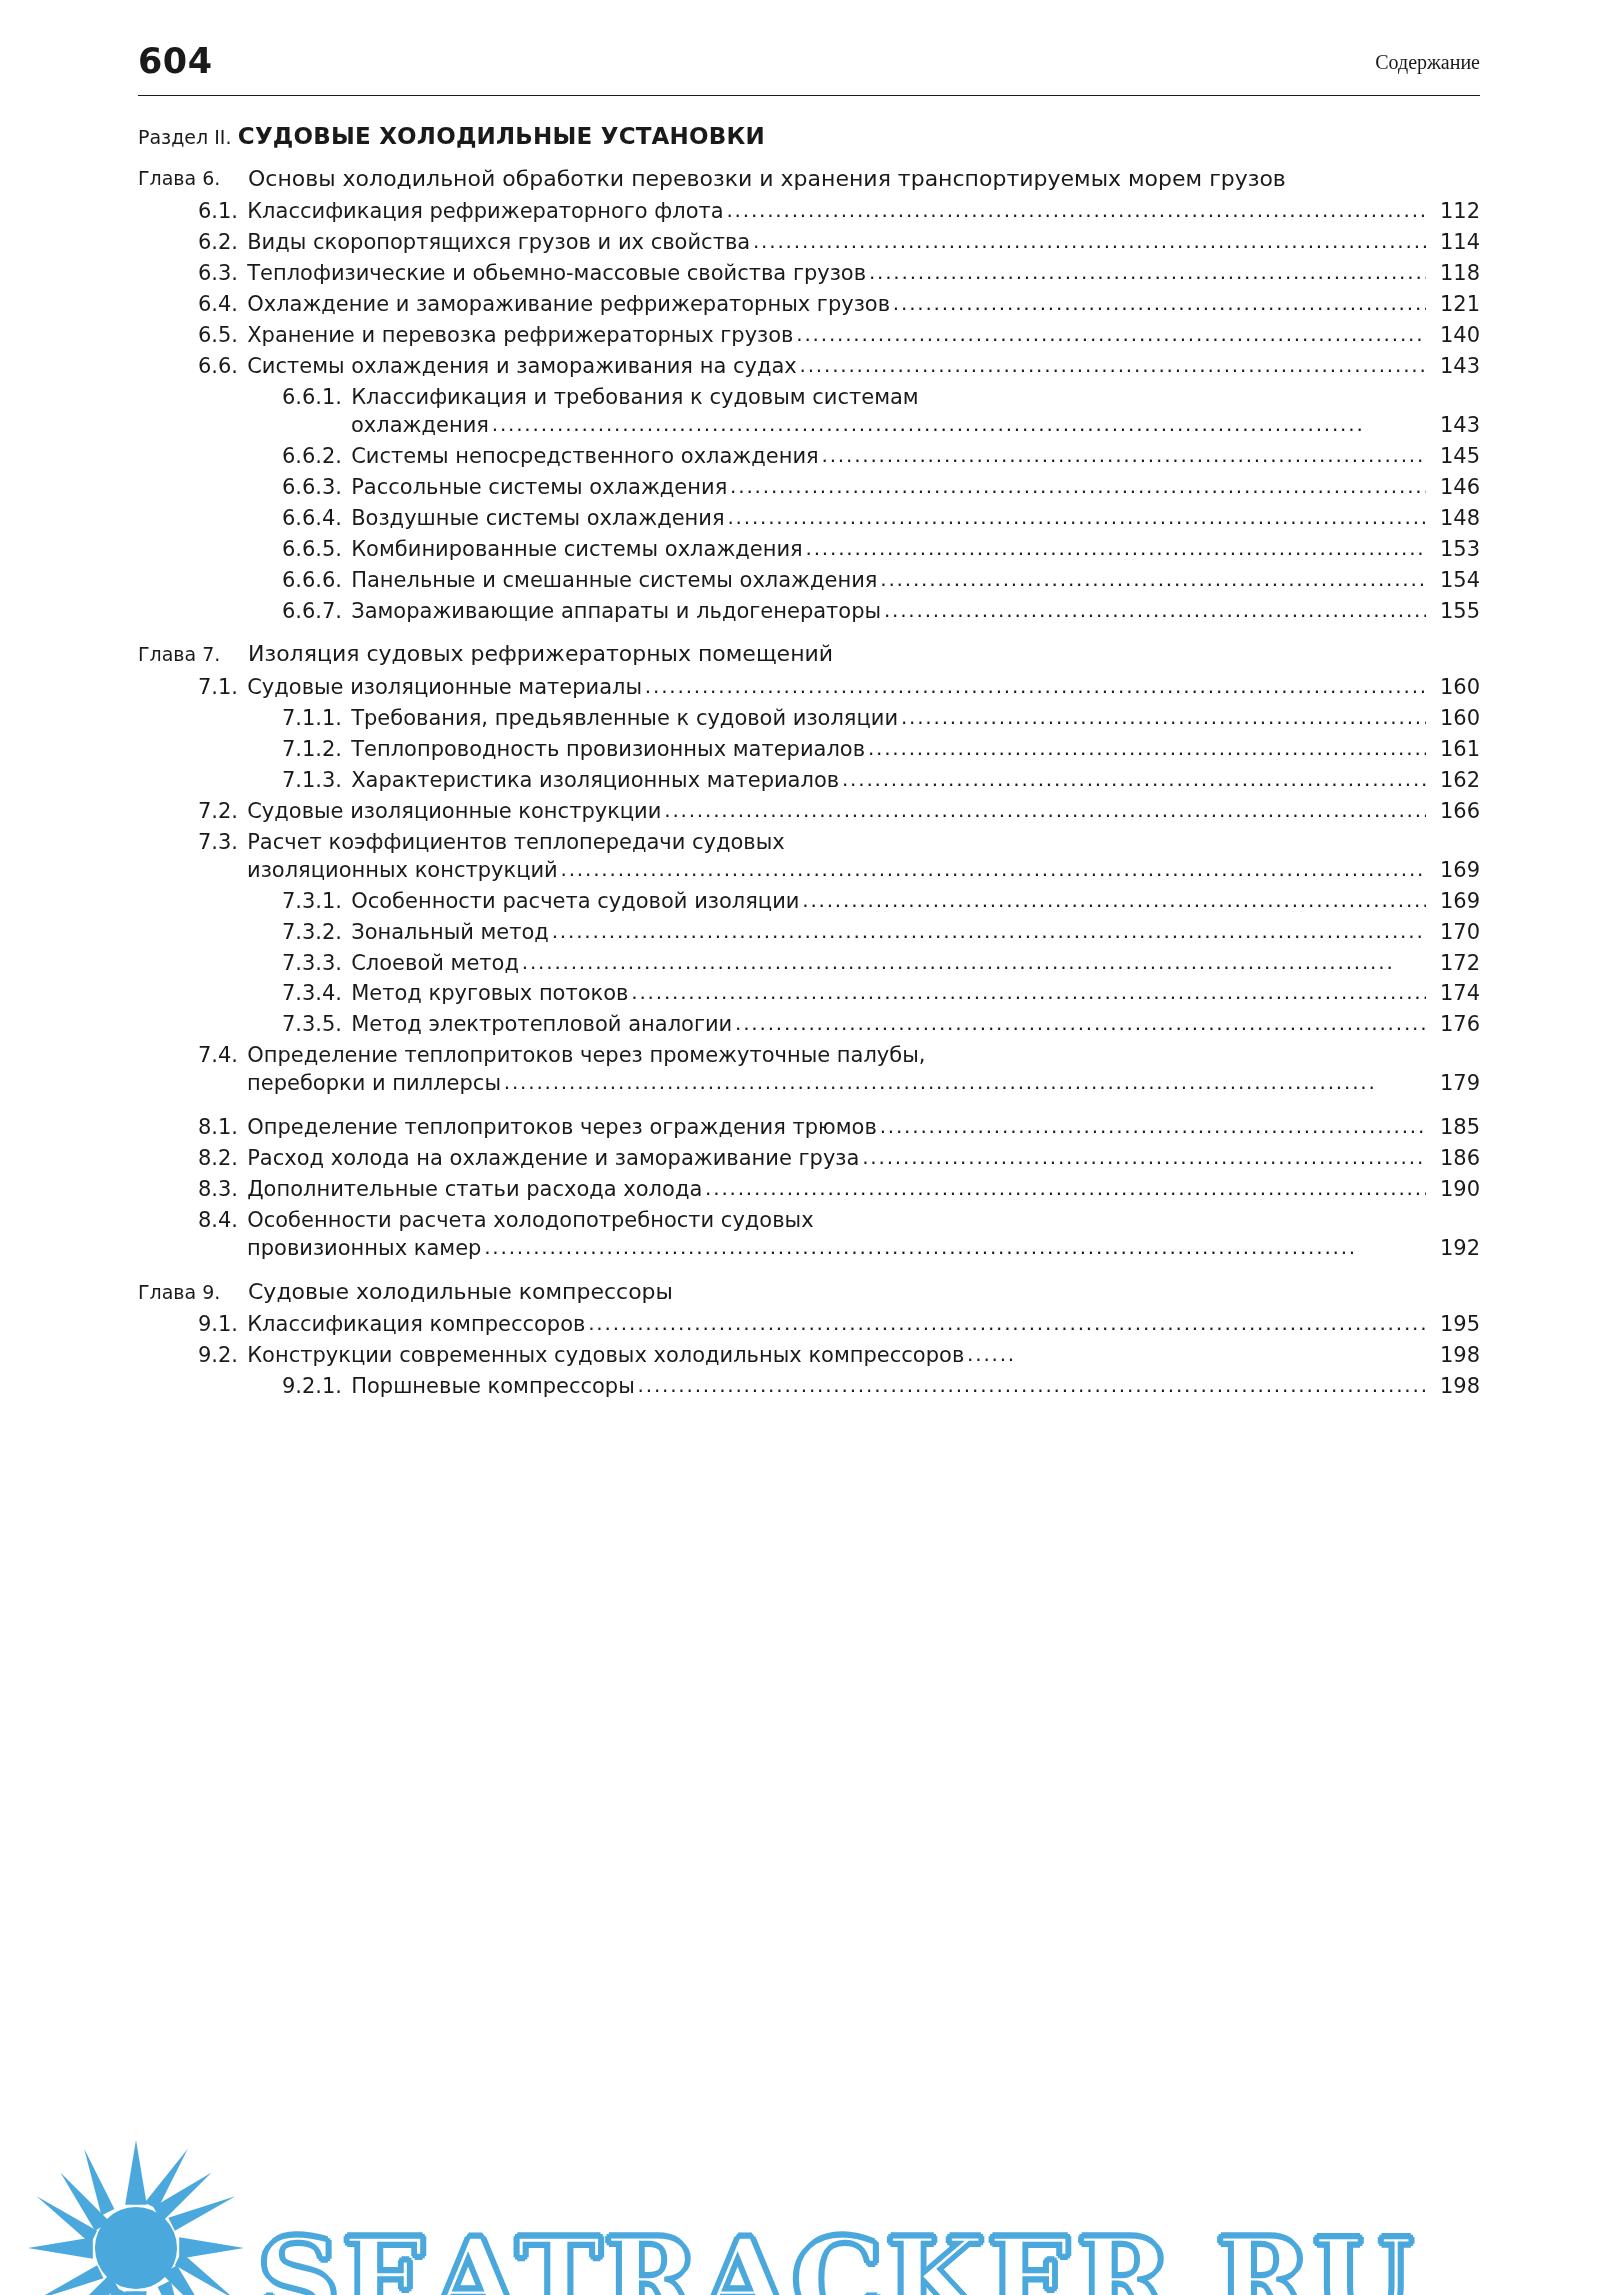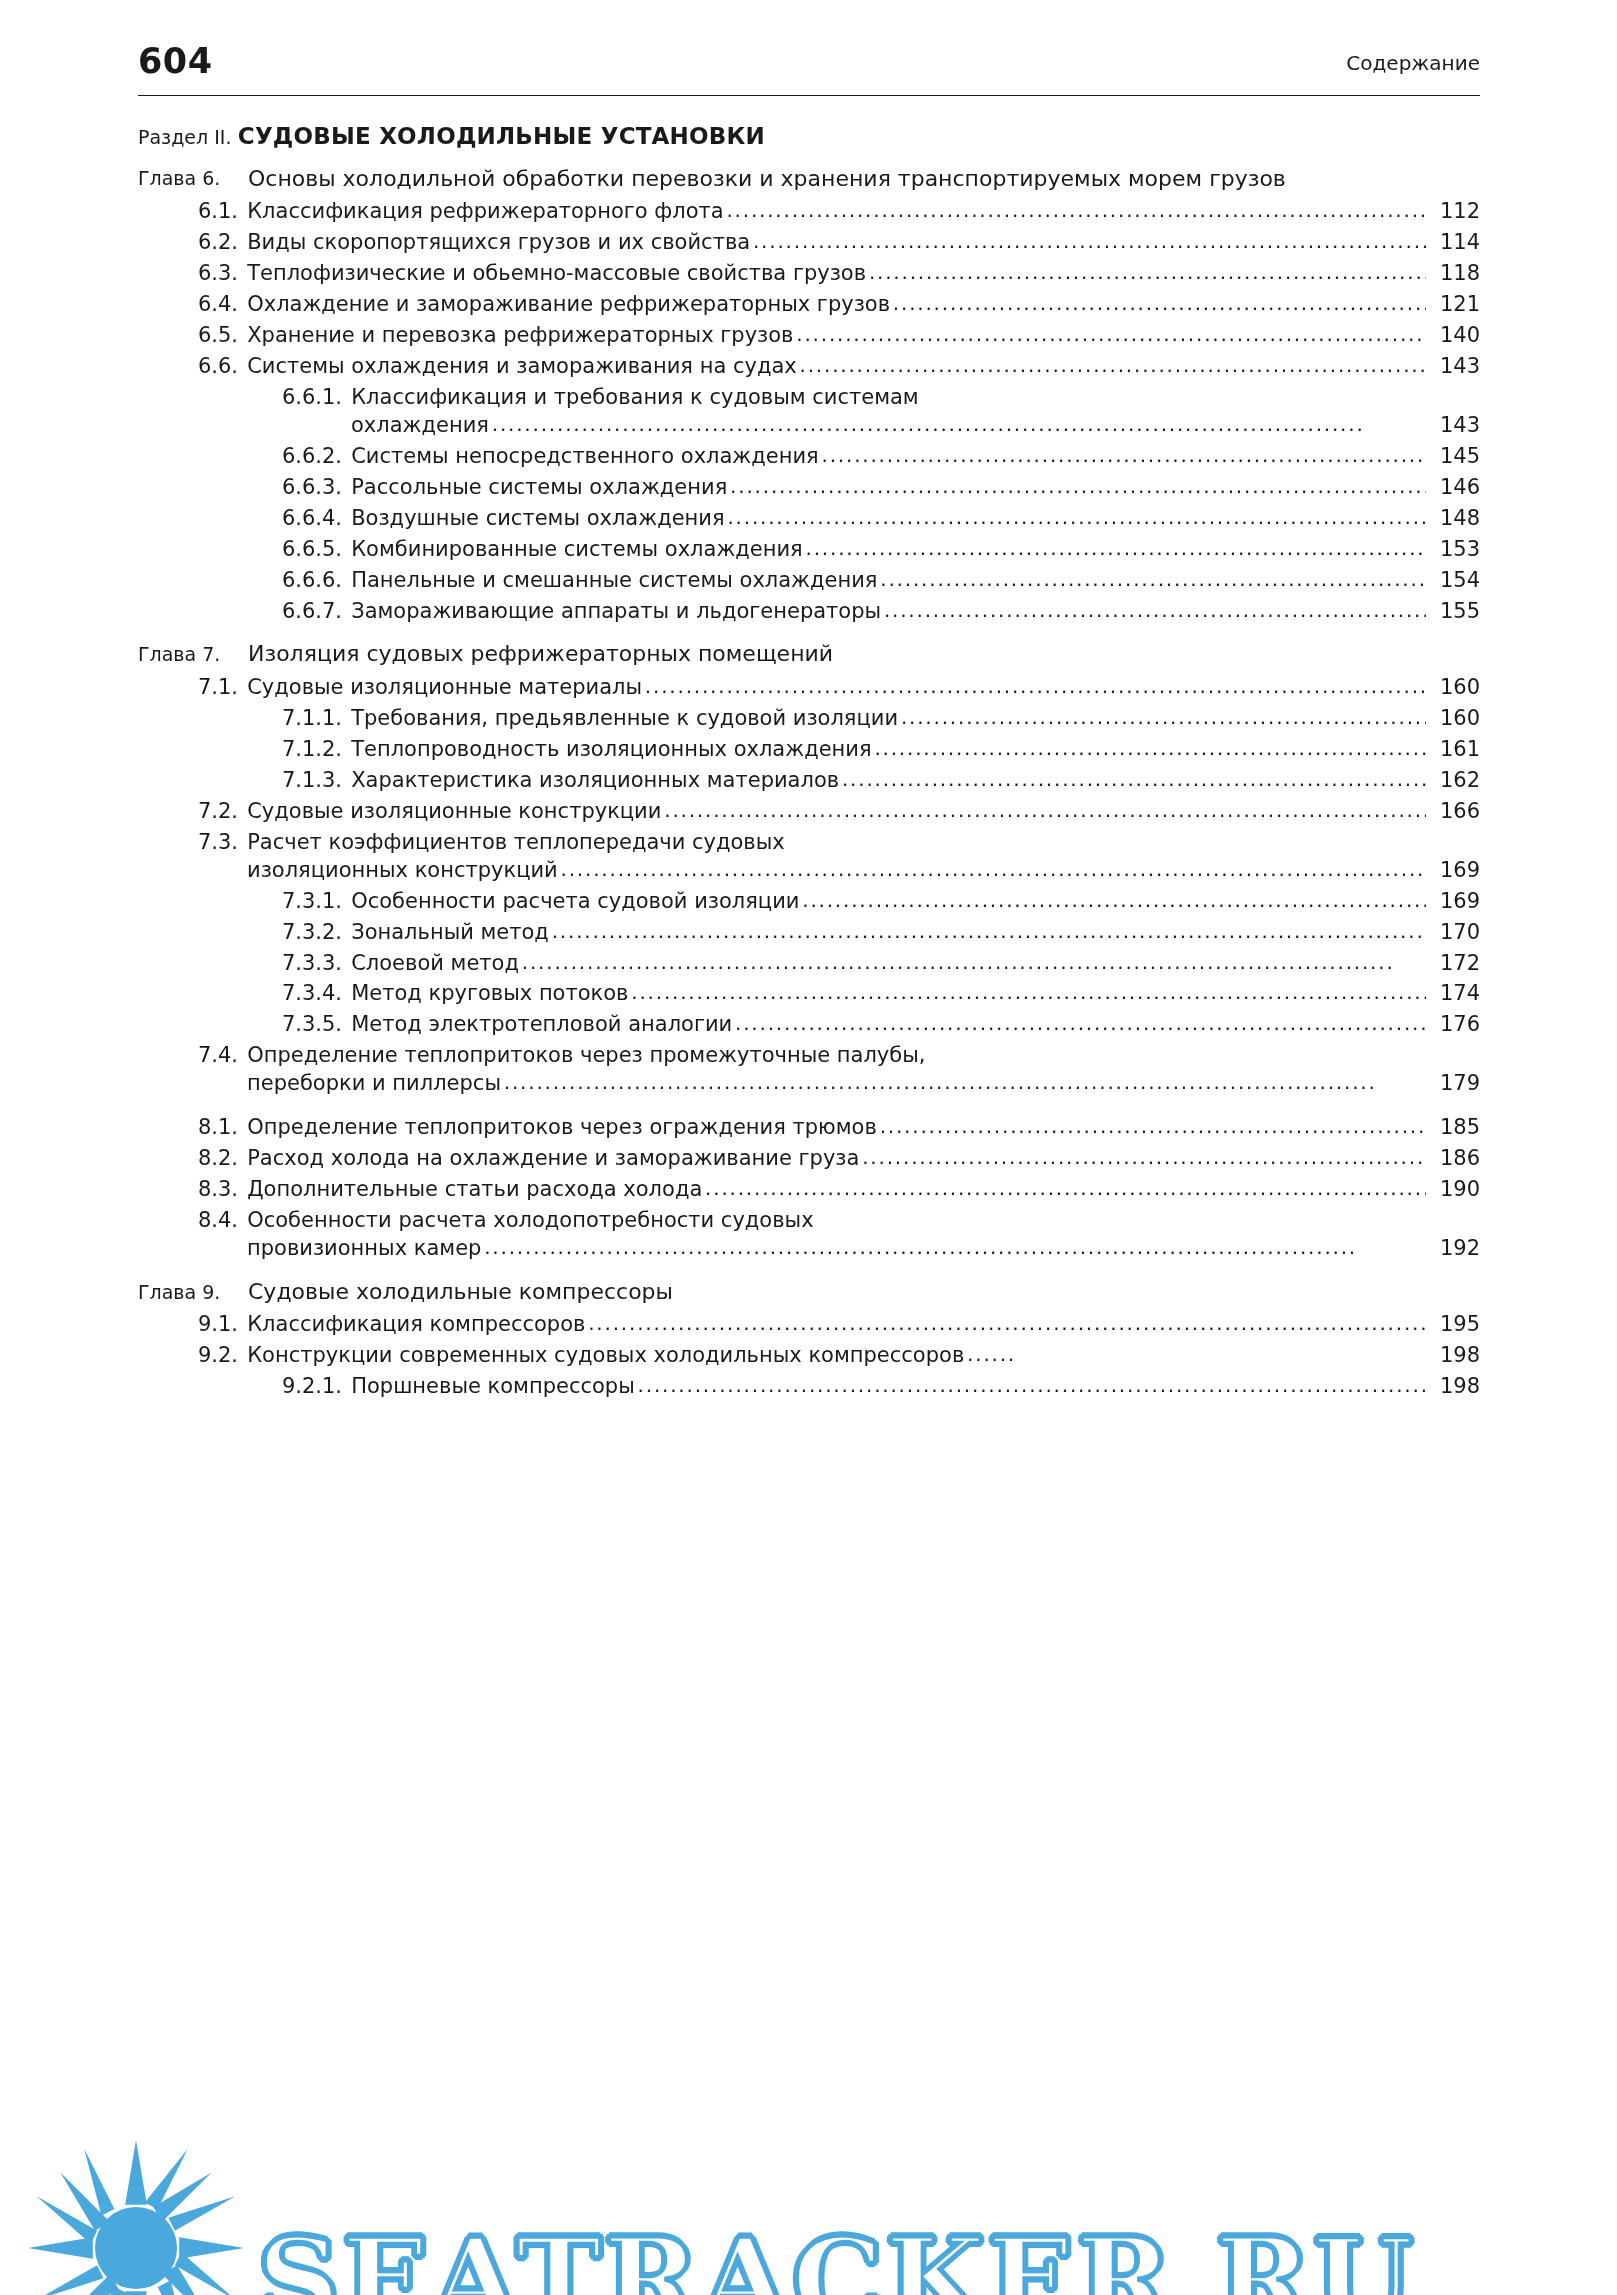--- a/index.html
+++ b/index.html
@@ -38,20 +38,21 @@
     font-size: 35px;
     font-weight: bold;
     letter-spacing: 0.5px;
   }
   .header-title {
     position: absolute;
     right: 0;
     top: 10px;
     font-size: 20px;
     font-weight: normal;
+    font-family: Liberation Serif, serif;
   }
   .header-rule {
     position: absolute;
     left: 138px;
     right: 138px;
     top: 95px;
     border-top: 1.8px solid #1a1a1a;
   }
 
   
@@ -329,21 +330,21 @@
 
       <div class="entry lvl2">
         <span class="num">7.1.1.</span>
         <span class="txt">Требования, предьявленные к судовой изоляции</span>
         <span class="dots">...........................................................................................................</span>
         <span class="pg">160</span>
       </div>
 
       <div class="entry lvl2">
         <span class="num">7.1.2.</span>
-        <span class="txt">Теплопроводность изоляционных охлаждения</span>
+        <span class="txt">Теплопроводность провизионных материалов</span>
         <span class="dots">...........................................................................................................</span>
         <span class="pg">161</span>
       </div>
 
       <div class="entry lvl2">
         <span class="num">7.1.3.</span>
         <span class="txt">Характеристика изоляционных материалов</span>
         <span class="dots">...........................................................................................................</span>
         <span class="pg">162</span>
       </div>

